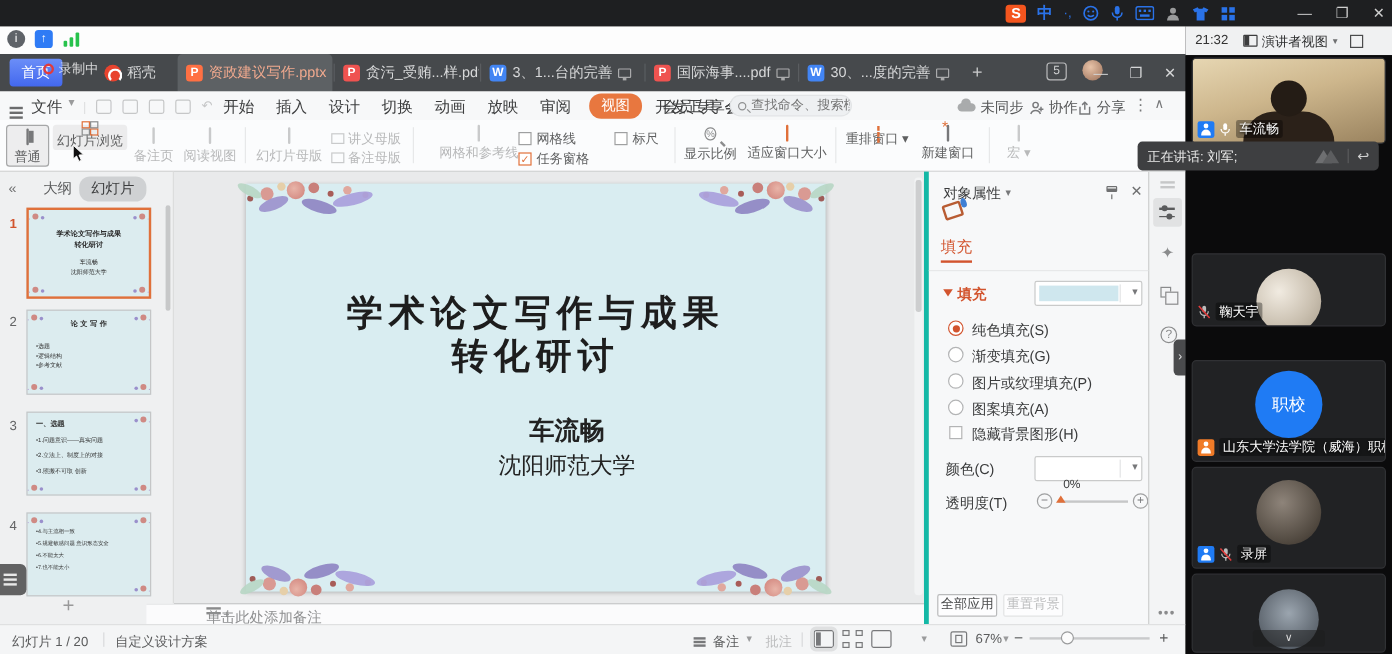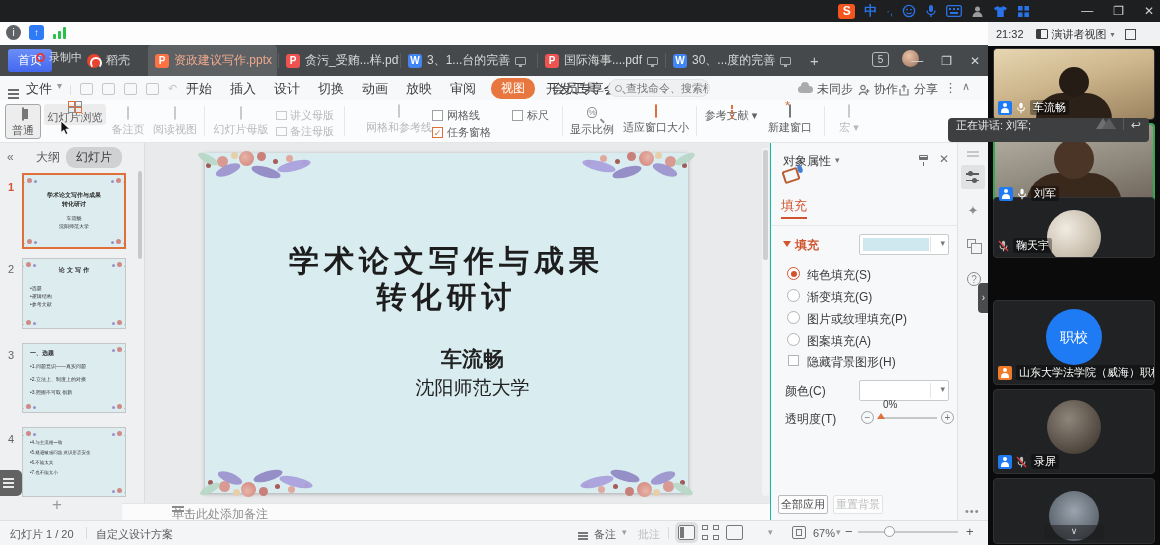--- a/index.html
+++ b/index.html
@@ -142,21 +142,21 @@
 .vic4{border:none}
 .vic4 i{position:absolute;width:6px;height:5px;border:1px solid #77787a}
 .vic4 i:nth-child(1){left:0;top:0}.vic4 i:nth-child(2){right:0;top:0}
 .vic4 i:nth-child(3){left:0;bottom:0}.vic4 i:nth-child(4){right:0;bottom:0}
 .fitic{position:absolute;top:5px;width:14px;height:13px;border:1.5px solid #77787a;border-radius:2px}
 .fitic::before{content:"";position:absolute;left:3px;top:2px;right:3px;bottom:2px;border:1px solid #77787a}
 .ztrack{position:absolute;left:858px;top:531px;width:100px;height:2px;background:#c9cacb}
 .zhandle{position:absolute;left:884px;top:526px;width:11px;height:11px;border:1px solid #9b9c9d;border-radius:50%;background:#fcfcfc}
 
 
-#props{position:absolute;left:770px;top:143px;width:187px;height:377px;background:#f7f8f9;border-left:1px solid #14b8a6}
+#props{position:absolute;left:770px;top:143px;width:187px;height:377px;background:#f7f8f9;border-left:4px solid #14b8a6}
 .pp{position:absolute;font-size:12px;color:#3a3b3c;white-space:nowrap}
 .pp-tab{color:#d2542e;font-size:13px}
 .pp-underline{position:absolute;left:10px;top:74px;width:26px;height:2px;background:#d2542e}
 .pp-div{position:absolute;left:0;top:82px;width:100%;height:1px;background:#e7e8e9}
 .tri{display:inline-block;width:0;height:0;border-left:4px solid transparent;border-right:4px solid transparent;border-top:6px solid #d2542e;vertical-align:2px;margin-right:4px}
 .swatch{position:absolute;left:88px;width:90px;height:21px;background:#fff;border:1px solid #c9caca;border-radius:2px}
 .swatch .c{position:absolute;left:3px;top:3px;width:66px;height:13px}
 .swatch .dd{position:absolute;right:3px;top:3px;font-size:9px;color:#77787a}
 .swatch .dv{position:absolute;right:17px;top:2px;bottom:2px;width:1px;background:#e3e4e5}
 .radio{position:absolute;left:16px;width:13px;height:13px;border:1px solid #b3b4b5;border-radius:50%;background:#fff}
@@ -212,21 +212,21 @@
 .av.a5{width:54px;height:54px;background:radial-gradient(circle at 40% 35%,#8e847a,#50483f 70%,#332c26)}
 .av.a6{width:50px;height:50px;background:radial-gradient(circle at 50% 40%,#9ba5af,#5d656e 70%,#3d434b)}
 .plabel{position:absolute;left:4px;bottom:4px;display:flex;align-items:center;gap:4px;z-index:5}
 .picon{width:14px;height:14px;border-radius:2px;position:relative;flex:0 0 auto}
 .picon.blue{background:#1f7bf4}.picon.orange{background:#f07b28}
 .picon::before{content:"";position:absolute;left:5px;top:2px;width:4px;height:4px;border-radius:50%;background:#fff}
 .picon::after{content:"";position:absolute;left:3px;top:7px;width:8px;height:5px;border-radius:4px 4px 0 0;background:#fff}
 .pname{font-size:11px;color:#fff;text-shadow:0 1px 2px #000;background:rgba(0,0,0,.35);padding:0 3px;border-radius:2px;white-space:nowrap}
 .micw{flex:0 0 auto}
 .chev-strip{position:absolute;left:50%;bottom:4px;transform:translateX(-50%);width:60px;height:14px;background:rgba(30,30,30,.55);border-radius:3px;color:#ddd;font-size:9px;text-align:center;line-height:13px}
-#toast{position:absolute;left:948px;top:118px;width:201px;height:24px;background:#3e3f41;border-radius:4px;display:flex;align-items:flex-start;z-index:60;padding:0 8px}
+#toast{position:absolute;left:948px;top:118px;width:201px;height:24px;background:#3e3f41;border-radius:4px;display:flex;align-items:center;z-index:60;padding:0 8px}
 #toast .tx{font-size:11px;color:#e9e9e9;white-space:nowrap}
 .tlogo{margin-left:auto;display:flex}
 .tlogo i{width:0;height:0;border-left:7px solid transparent;border-right:7px solid transparent;border-bottom:11px solid #6e6f71}
 .tlogo i:nth-child(2){margin-left:-8px;border-bottom-color:#5c5d5f}
 #toast .sep{width:1px;height:12px;background:#5a5b5d;margin:0 7px}
 #toast .reply{color:#d0d0d0;font-size:12px}
 svg.micsvg{display:block}
 </style>
 </head>
 <body>
@@ -450,21 +450,21 @@
       <span class="zoomic">%</span>
       <span class="lbl">显示比例</span>
     </div>
     <div class="rb" style="left:620px;top:5px;width:72px">
       <span class="ric" style="border-color:#e0703a"></span>
       <span class="lbl">适应窗口大小</span>
     </div>
     <span class="rsep" style="left:696px"></span>
     <div class="rb" style="left:702px;top:5px;width:58px">
       <span class="stackic"><i></i><i></i><i></i></span>
-      <span class="lbl"><span>参考文献</span> ▾</span>
+      <span class="lbl"><span>重排窗口</span> ▾</span>
     </div>
     <div class="rb" style="left:762px;top:5px;width:56px">
       <span class="newwin"></span>
       <span class="lbl">新建窗口</span>
     </div>
     <span class="rsep" style="left:824px"></span>
     <div class="rb gray" style="left:832px;top:5px;width:34px">
       <span class="ric"></span>
       <span class="lbl"><span>宏</span> ▾</span>
     </div>
@@ -680,36 +680,22 @@
         <span class="picon blue"></span>
         <svg class="micsvg micw" width="10" height="12" viewBox="0 0 10 12">
             <rect x="3.4" y="0.8" width="3.2" height="5.6" rx="1.6" fill="#fff"></rect>
             <path d="M1.6 5.4a3.4 3.4 0 0 0 6.8 0" fill="none" stroke="#fff" stroke-width="1.1"></path>
             <line x1="5" y1="9" x2="5" y2="11.2" stroke="#fff" stroke-width="1.1"></line>
           </svg>
         <span class="pname">车流畅</span>
       </div>
     </div>
 
-    <div class="tile speaking" style="top:77px;height:84px">
-      <div class="vfill v2">
-          <span class="sil big"></span>
-        </div>
-      <div class="plabel">
-        <span class="picon blue"></span>
-        <svg class="micsvg micw" width="10" height="12" viewBox="0 0 10 12">
-            <rect x="3.4" y="0.8" width="3.2" height="5.6" rx="1.6" fill="#fff"></rect>
-            <path d="M1.6 5.4a3.4 3.4 0 0 0 6.8 0" fill="none" stroke="#fff" stroke-width="1.1"></path>
-            <line x1="5" y1="9" x2="5" y2="11.2" stroke="#fff" stroke-width="1.1"></line>
-          </svg>
-        <span class="pname">刘军</span>
-      </div>
-    </div>
-
-    <div class="tile" style="top:151px;height:61px">
+
+    <div class="tile" style="top:165px;height:61px">
       <span class="av a3" style="top:12px"></span>
       <div class="plabel">
         <svg class="micsvg micw" width="11" height="12" viewBox="0 0 11 12">
             <rect x="3.9" y="0.8" width="3.2" height="5.6" rx="1.6" fill="#bbb"></rect>
             <path d="M2.1 5.4a3.4 3.4 0 0 0 6.8 0" fill="none" stroke="#bbb" stroke-width="1.1"></path>
             <line x1="5.5" y1="9" x2="5.5" y2="11.2" stroke="#bbb" stroke-width="1.1"></line>
             <line x1="1" y1="1" x2="10" y2="11" stroke="#e23b3b" stroke-width="1.3"></line>
           </svg>
         <span class="pname">鞠天宇</span>
       </div>

